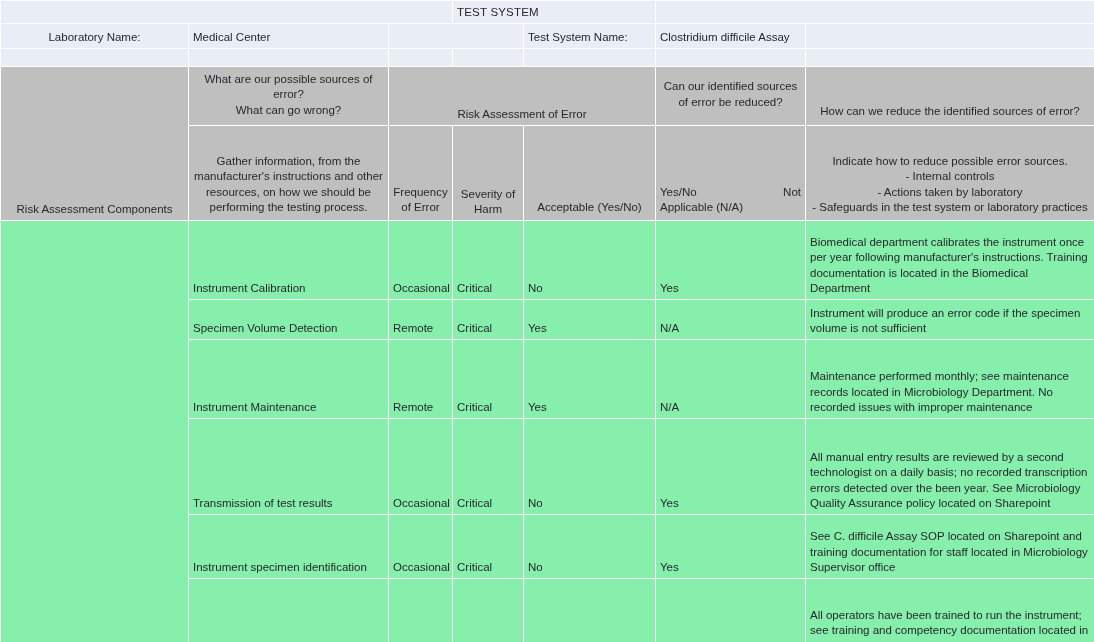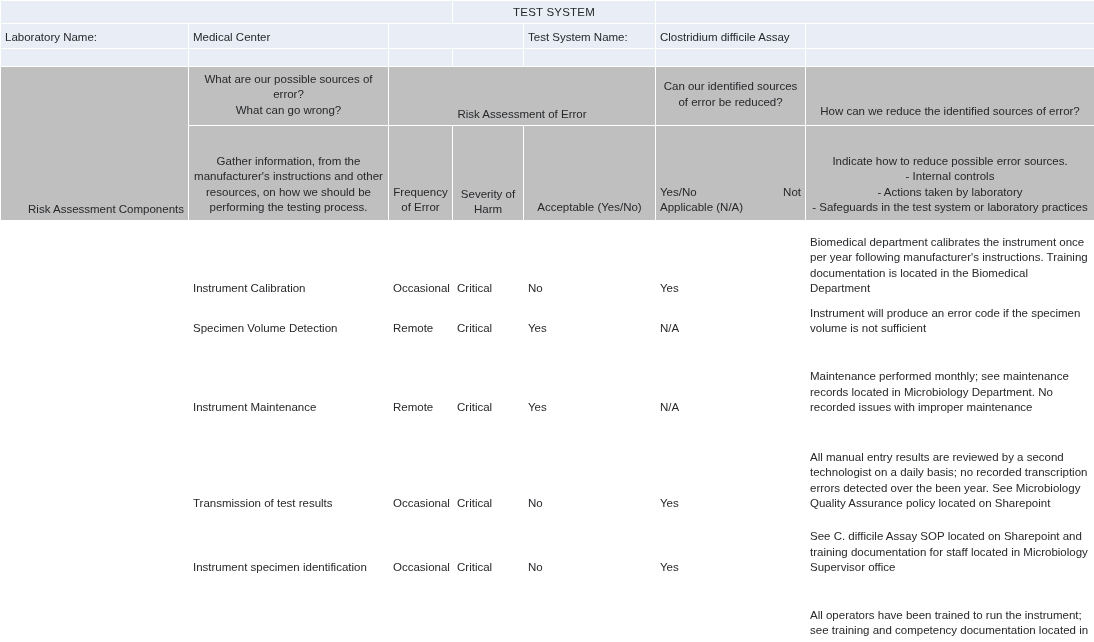--- a/index.html
+++ b/index.html
@@ -34,53 +34,52 @@
     padding: 0 4px 2px 4px;
     line-height: 1.35;
     overflow: hidden;
     white-space: normal;
   }
   td.noborder { border: none; }
   
   .title-row td {
     border: none;
     background: #e9edf5;
-    text-align: center;
     vertical-align: middle;
     font-size: 13px;
     height: 20px;
     padding-bottom: 0;
   }
   .title-cell { letter-spacing: 0.2px; }
   
   .info-row td {
     height: 22px;
     vertical-align: middle;
     background: #e9edf5;
     font-size: 12px;
     padding-bottom: 0;
   }
-  .label-cell { padding-left: 1px; }
+  .label-cell { padding-left: 1px; text-align: center; }
   .spacer-row td { height: 15px; background: #e9edf5; }
   
   .hdr {
     background: #bfbfbf;
     color: #1c1e21;
     font-size: 11.5px;
   }
   .hdr-center { text-align: center; }
   .hdr-left { text-align: center; margin-top: 22px; }
   .hdr-mid { vertical-align: middle; }
   .rotate-label {
-    text-align: right;
+    text-align: center;
     vertical-align: middle;
     font-size: 12px;
   }
   
-  .body-cell { background: #ffffff; }
+  .body-cell { background: #86efac; }
   .rowlabel {
     text-align: center;
     vertical-align: middle;
     font-size: 12px;
   }
   .desc { font-size: 11.5px; }
   .yesno-wrap {
     display: flex;
     justify-content: space-between;
     width: 100%;

